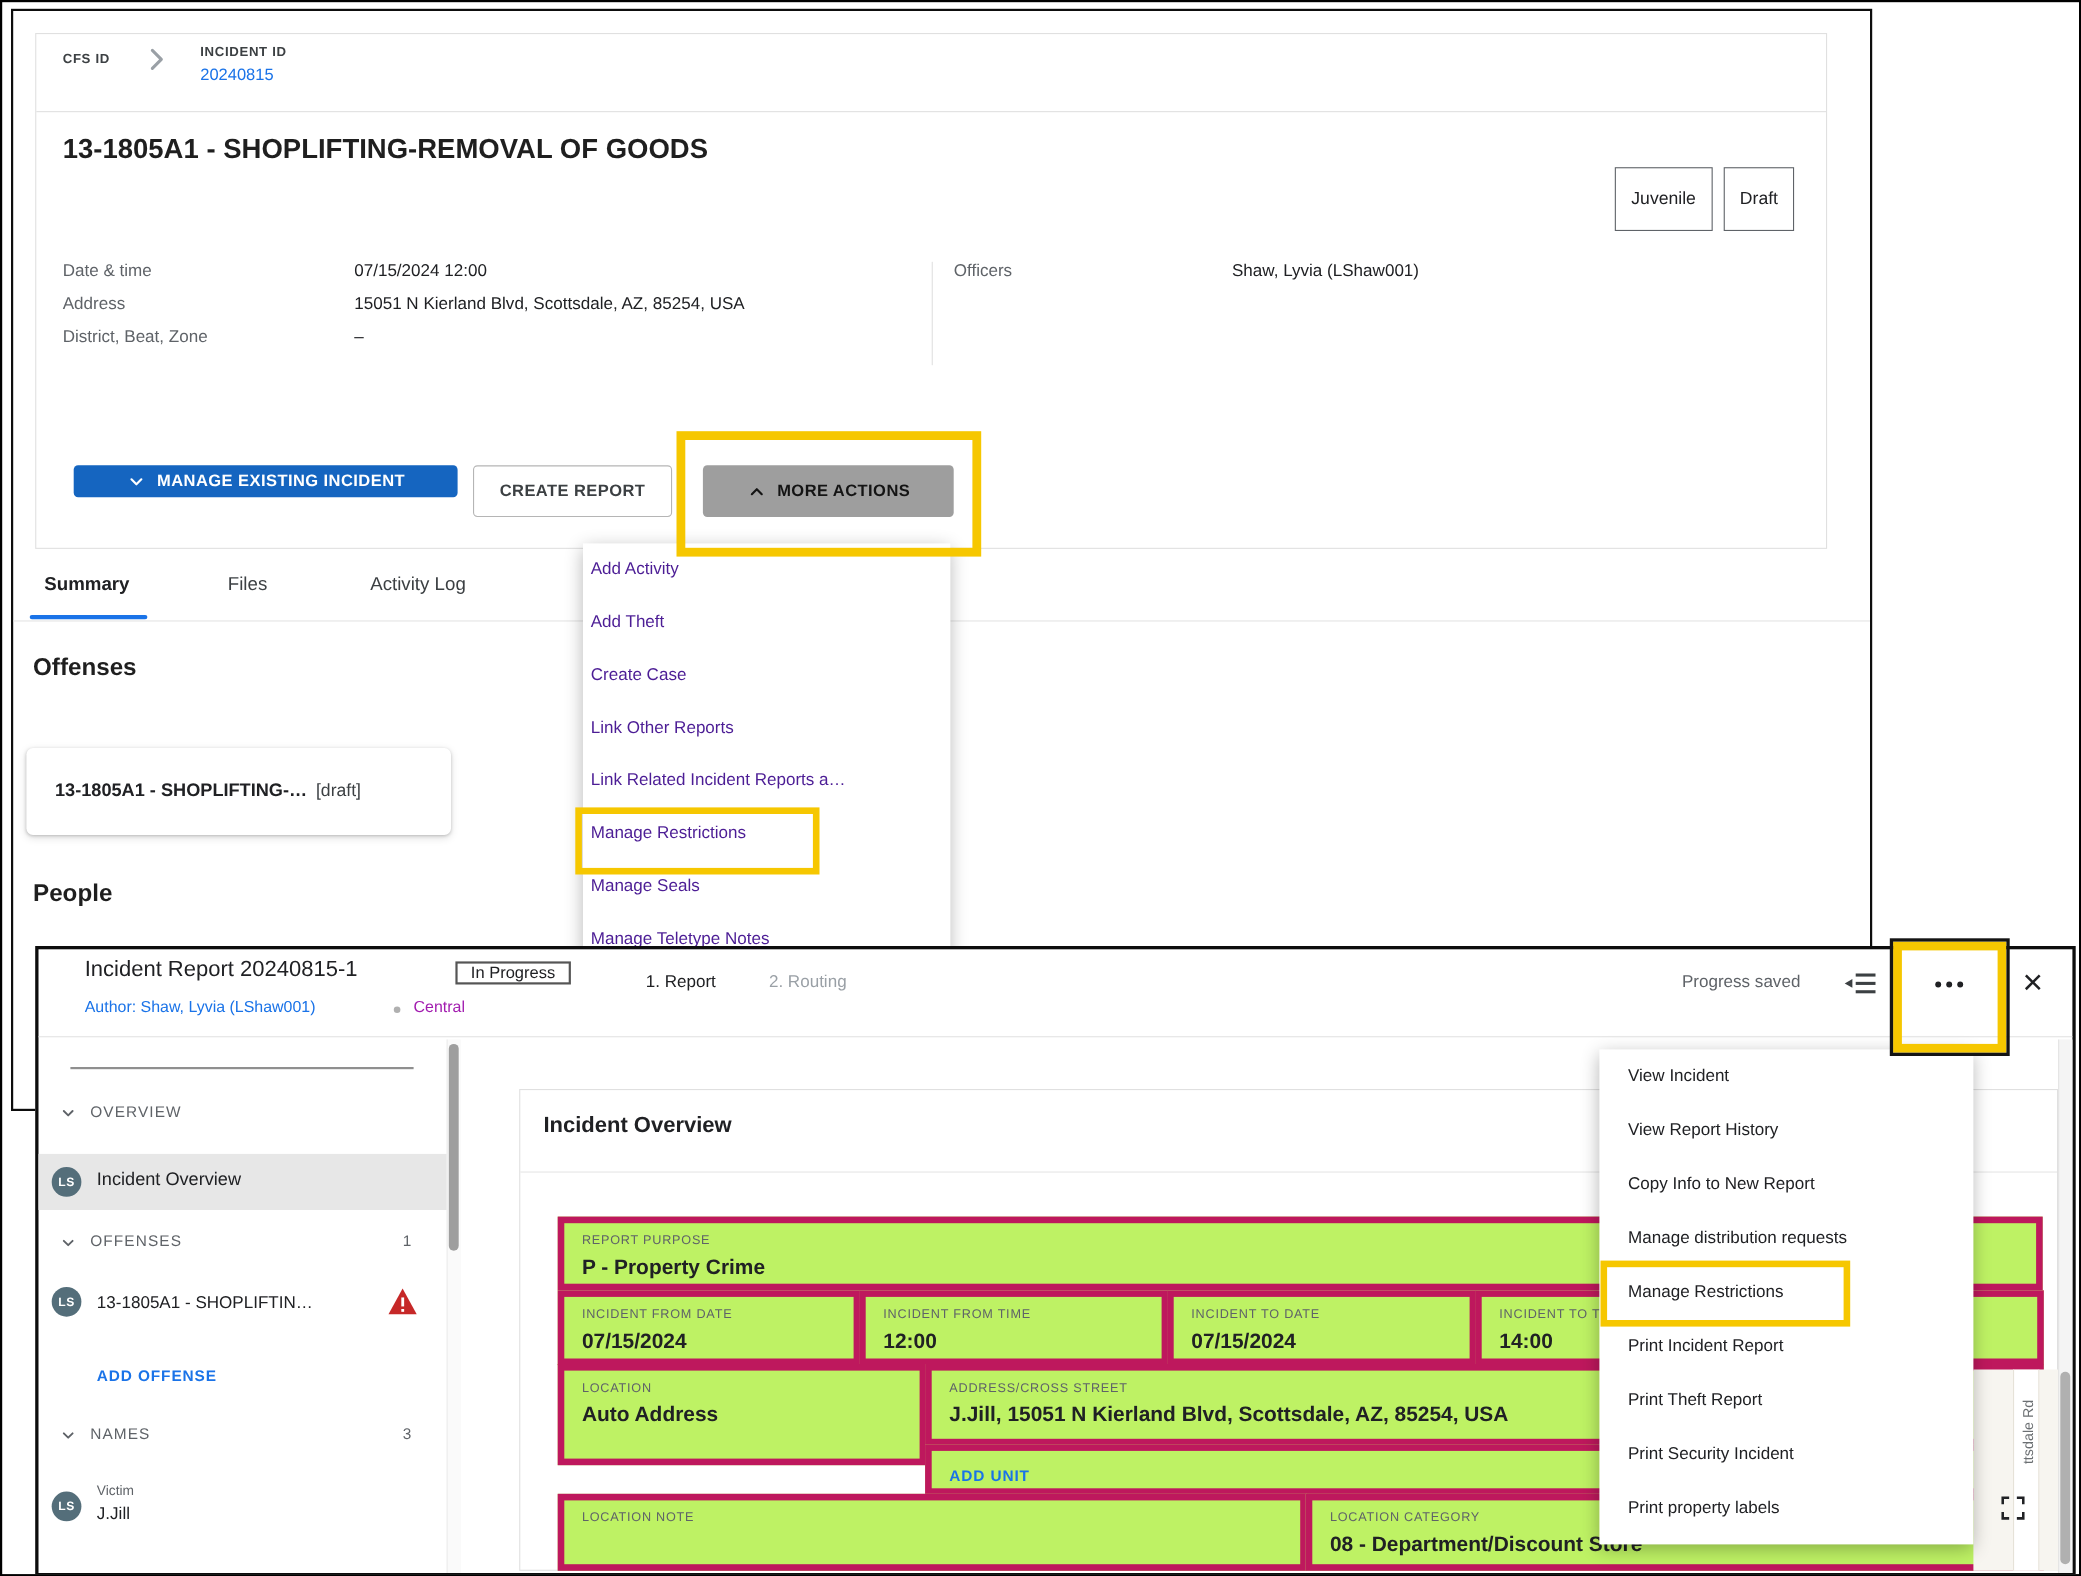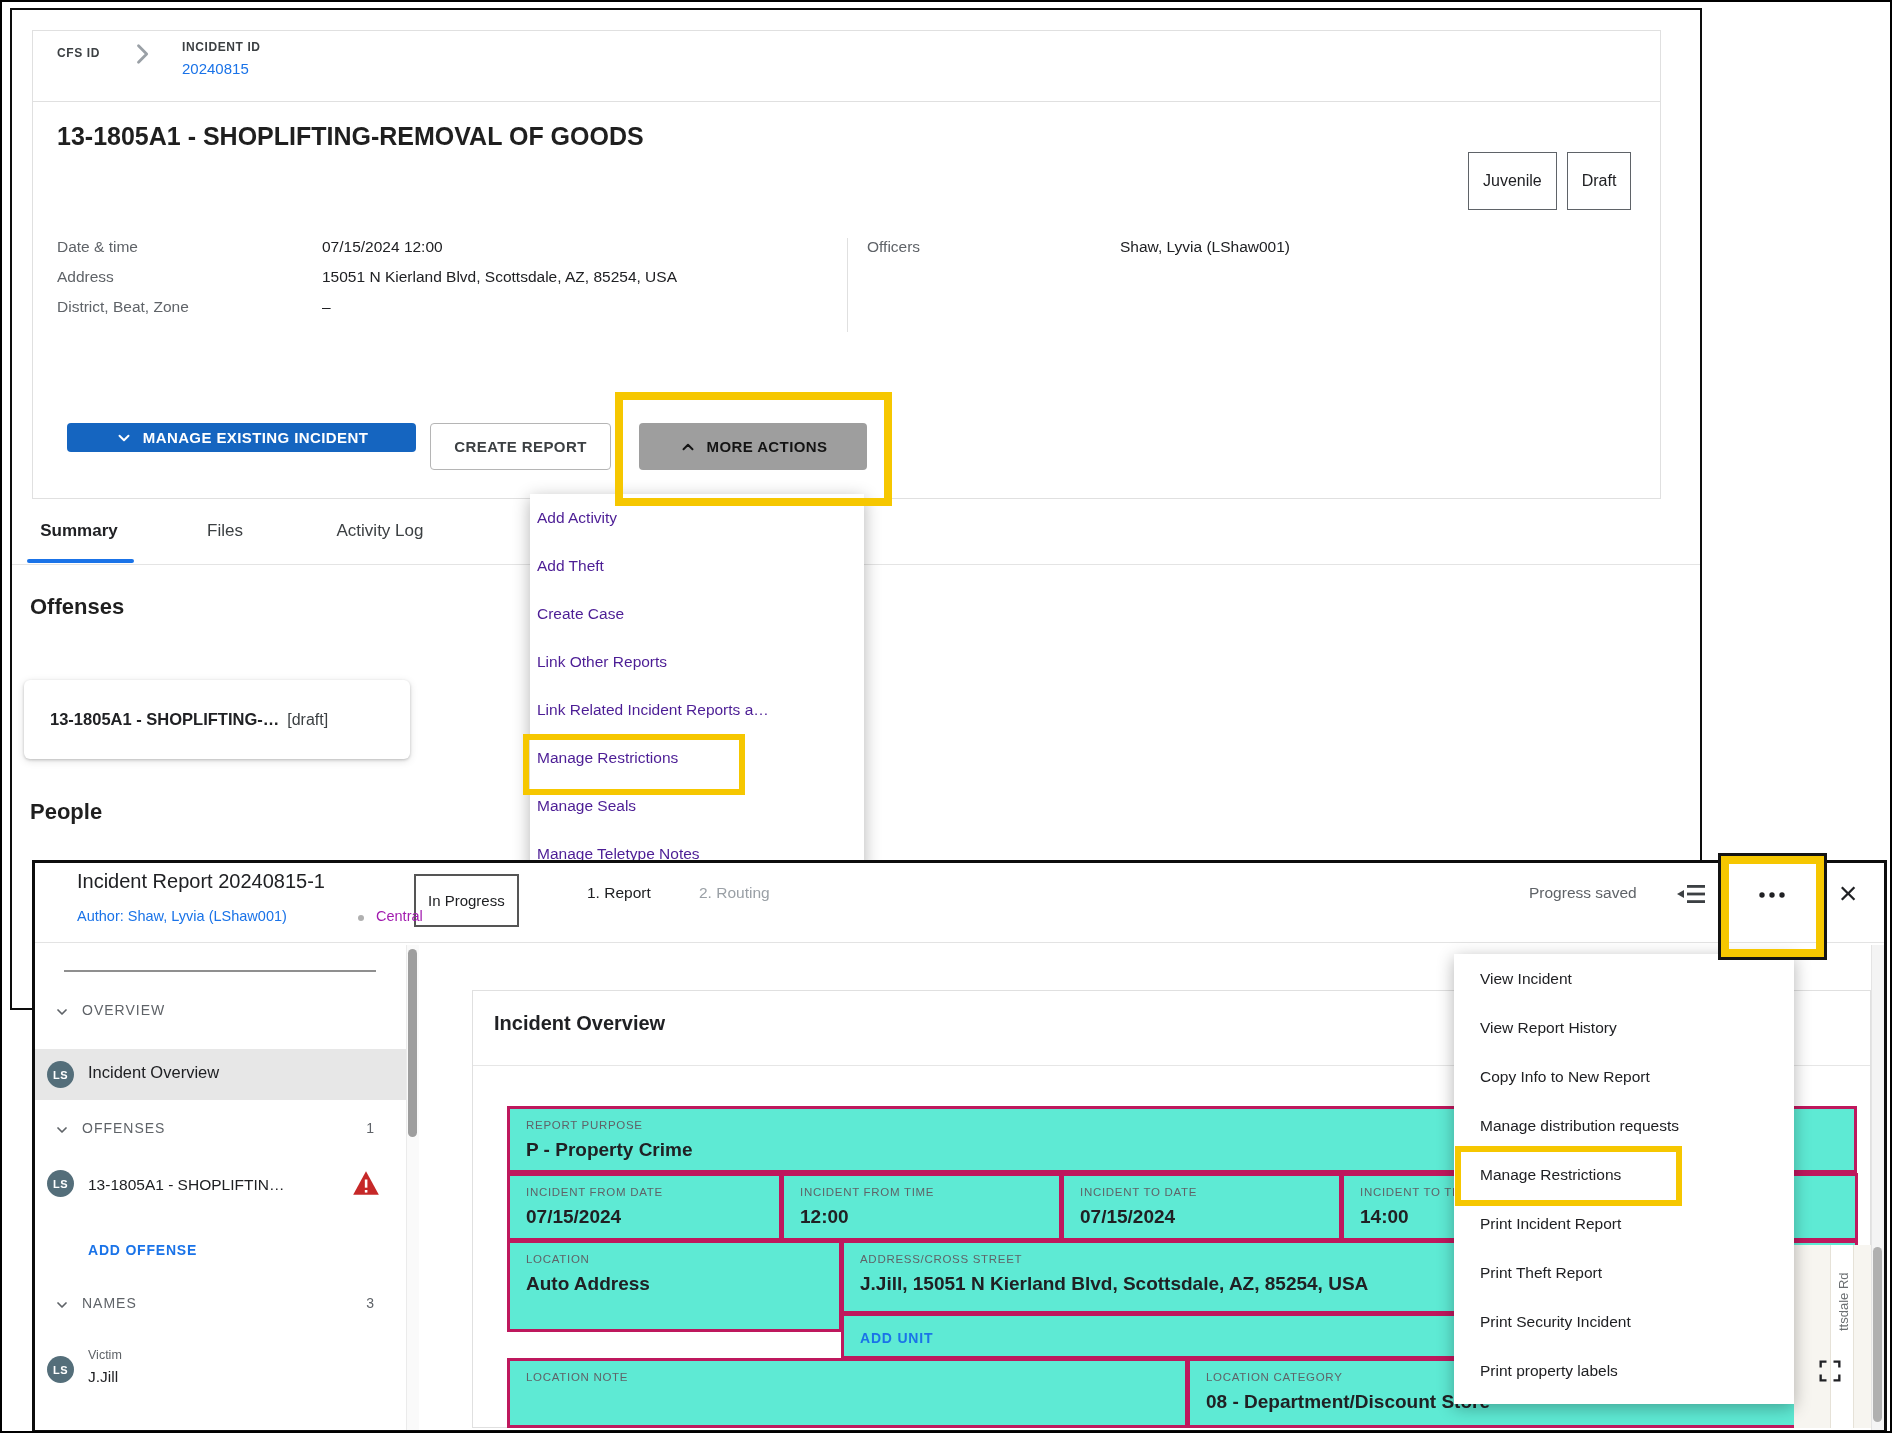--- a/index.html
+++ b/index.html
@@ -17,21 +17,21 @@
 .btn-white{background:#fff;border:1px solid #b5b5b5;color:#3c4043}
 .btn-gray{background:#9e9e9e;color:#141414}
 .tab{font-size:17px;color:#3c4043;text-align:center;z-index:2;cursor:pointer}
 .h2{font-size:22px;font-weight:bold;color:#1f1f1f;z-index:2}
 .menu{position:absolute;background:#fff;box-shadow:0 4px 16px rgba(0,0,0,.3);overflow:hidden}
 .mi{height:48px;line-height:48px;padding-left:7px;font-size:15.5px;color:#4c1d95;cursor:pointer}
 .mi2{height:49px;line-height:49px;padding-left:26px;font-size:15.5px;color:#202124;cursor:pointer}
 .sec{font-size:14px;color:#5f6368;letter-spacing:1px;z-index:11}
 .cnt{font-size:14px;color:#5f6368;z-index:11;width:36px;text-align:right}
 .avatar{position:absolute;width:27px;height:27px;border-radius:50%;background:#546e7a;color:#fff;font-size:11px;font-weight:bold;display:flex;align-items:center;justify-content:center;z-index:12;letter-spacing:.5px}
-.cell{position:absolute;border:3px solid #be185d;background:#5eead4;z-index:11}
+.cell{position:absolute;border:6px solid #be185d;background:#bef264;z-index:11}
 .cl{position:absolute;left:16px;top:10px;font-size:11.5px;color:#5f6368;letter-spacing:.7px;white-space:nowrap}
 .cv{position:absolute;left:16px;top:30px;font-size:19px;font-weight:bold;color:#202124;white-space:nowrap}
 .hl{position:absolute;border-style:solid;border-color:#f6c700;z-index:50}
 .link{color:#1a73e8;text-decoration:none;cursor:pointer}
 .offense-card{position:absolute;background:#fff;border-radius:6px;box-shadow:0 1px 3px rgba(0,0,0,.2),0 2px 8px rgba(0,0,0,.12);display:flex;align-items:center;padding-left:26px;gap:8px;z-index:2;cursor:pointer}
 .oc-title{font-weight:bold;font-size:16.5px;color:#202124}
 .oc-draft{font-size:16px;color:#3c4043}
 </style>
 </head>
 <body>
@@ -102,21 +102,21 @@
     <div class="mi">Link Other Reports</div>
     <div class="mi">Link Related Incident Reports a…</div>
     <div class="mi">Manage Restrictions</div>
     <div class="mi">Manage Seals</div>
     <div class="mi">Manage Teletype Notes</div>
   </div>
 
   <div class="win" style="left:30px;top:858px;width:1855px;height:573px;border-width:3px;z-index:10"></div>
 
   <span class="abs" style="left:75px;top:868px;font-size:20px;color:#202124;z-index:11">Incident Report 20240815-1</span>
-  <span class="abs" style="left:412px;top:872px;border:2px solid #555;padding:16px 12px;font-size:15px;color:#202124;background:#fff;z-index:11">In Progress</span>
+  <span class="abs" style="left:412px;top:872px;border:2px solid #555;padding:0 12px;font-size:15px;color:#202124;background:#fff;z-index:11">In Progress</span>
   <a class="abs link" style="left:75px;top:906px;font-size:14.5px;z-index:11">Author: Shaw, Lyvia (LShaw001)</a>
   <div class="abs" style="left:356px;top:913px;width:6px;height:6px;border-radius:50%;background:#b0b0b0;z-index:11"></div>
   <span class="abs" style="left:374px;top:906px;font-size:14.5px;color:#a21caf;z-index:11">Central</span>
   <span class="abs" style="left:585px;top:882px;font-size:15.5px;color:#202124;z-index:11">1. Report</span>
   <span class="abs" style="left:697px;top:882px;font-size:15.5px;color:#9aa0a6;z-index:11">2. Routing</span>
   <span class="abs" style="left:1527px;top:882px;font-size:15.5px;color:#5f6368;z-index:11">Progress saved</span>
   <svg class="abs" style="left:1674px;top:880px;z-index:11;cursor:pointer" width="30" height="24" viewBox="0 0 30 24">
     <path d="M8 8v8l-7-4z" fill="#3c4043"></path>
     <rect x="11" y="3" width="18" height="2.8" fill="#3c4043"></rect>
     <rect x="11" y="10.6" width="18" height="2.8" fill="#3c4043"></rect>

